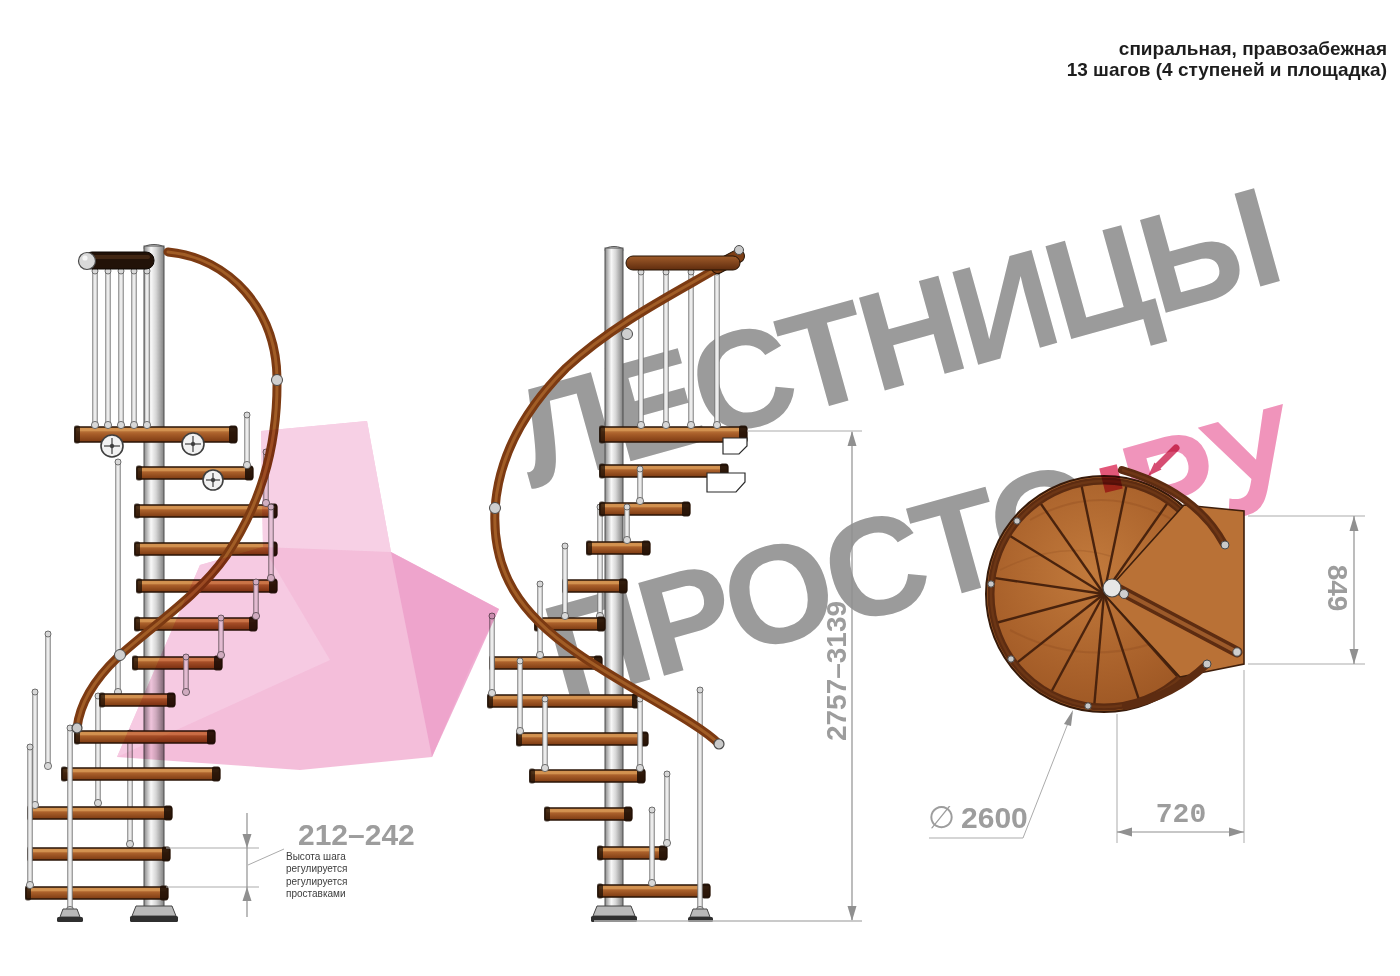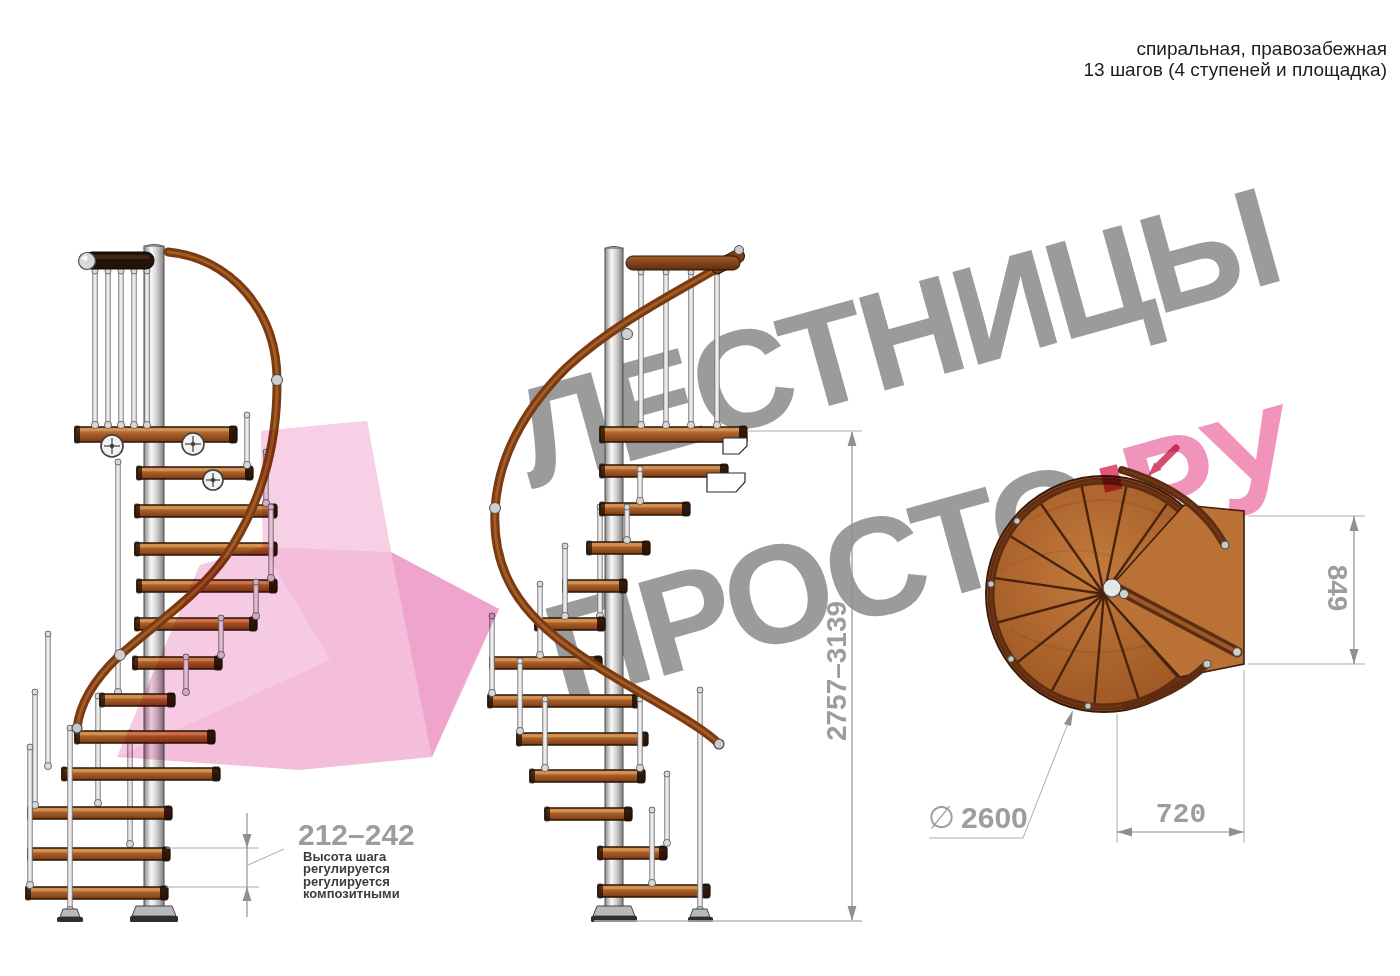--- a/index.html
+++ b/index.html
@@ -20,24 +20,24 @@
       transform:rotate(-15.5deg);}
   #wm-line1{left:470px;top:268px;width:850px;}
   #wm-line2{left:495px;top:485px;width:850px;}
   .wm-dot-sp{color:transparent;}
   .wm-ru{color:var(--watermark-pink);}
   
   #drawing{position:absolute;left:0;top:0;z-index:1;}
   
   .label{position:absolute;z-index:2;color:var(--dim-gray);font-weight:700;white-space:nowrap;}
   #header-block{position:absolute;z-index:2;right:13px;top:38px;text-align:right;
-      font-size:19px;line-height:21px;color:#1d1d1d;font-weight:400;}
+      font-size:19px;line-height:21px;color:#1d1d1d;font-weight:700;}
   #dim-step{left:282px;top:818px;font-size:30px;margin-left:16px;}
-  #note-block{position:absolute;z-index:2;left:303px;top:851px;font-size:13px;line-height:12.4px;
-      font-weight:700;color:var(--note-color);white-space:nowrap;}
+  #note-block{position:absolute;z-index:2;left:286px;top:851px;font-size:10px;line-height:12.4px;
+      font-weight:400;color:var(--note-color);white-space:nowrap;}
   #dim-total{left:752px;top:655px;width:170px;text-align:center;font-size:28px;
       transform:rotate(-90deg);}
   #dim-849{left:1282px;top:572px;width:110px;text-align:center;font-size:28px;
       transform:rotate(90deg);}
   #dim-720{left:1140px;top:799px;width:82px;text-align:center;font-size:28px;font-family:Liberation Mono, monospace;}
   #dim-dia{left:928px;top:799px;font-size:30px;}
   #dim-dia .dia-sym{font-weight:400;font-size:31px;padding-right:6px;}
   
   #wm-dot{position:absolute;z-index:3;left:1102px;top:466px;width:18px;height:25px;
       background:var(--accent-red);transform:rotate(-14deg);opacity:.92;mix-blend-mode:multiply;}
@@ -570,21 +570,21 @@
   <div id="header-block">
     <div>спиральная, правозабежная</div>
     <div>13 шагов (4 ступеней и площадка)</div>
   </div>
 
   <div id="dim-step" class="label">212–242</div>
   <div id="note-block">
     <div>Высота шага</div>
     <div>регулируется</div>
     <div>регулируется</div>
-    <div>композитными</div>
+    <div>проставками</div>
   </div>
   <div id="dim-total" class="label">2757–3139</div>
   <div id="dim-849" class="label">849</div>
   <div id="dim-720" class="label">720</div>
   <div id="dim-dia" class="label"><span class="dia-sym">∅</span><span>2600</span></div>
 
   <div id="wm-dot"></div>
   <svg id="wm-small-arrow" width="50" height="46">
     <line x1="38" y1="8" x2="20" y2="26" stroke="#d64d72" stroke-width="7" stroke-linecap="round"></line>
     <polygon points="10,36 23.5,29.5 16.5,22.5" fill="#d64d72"></polygon>

